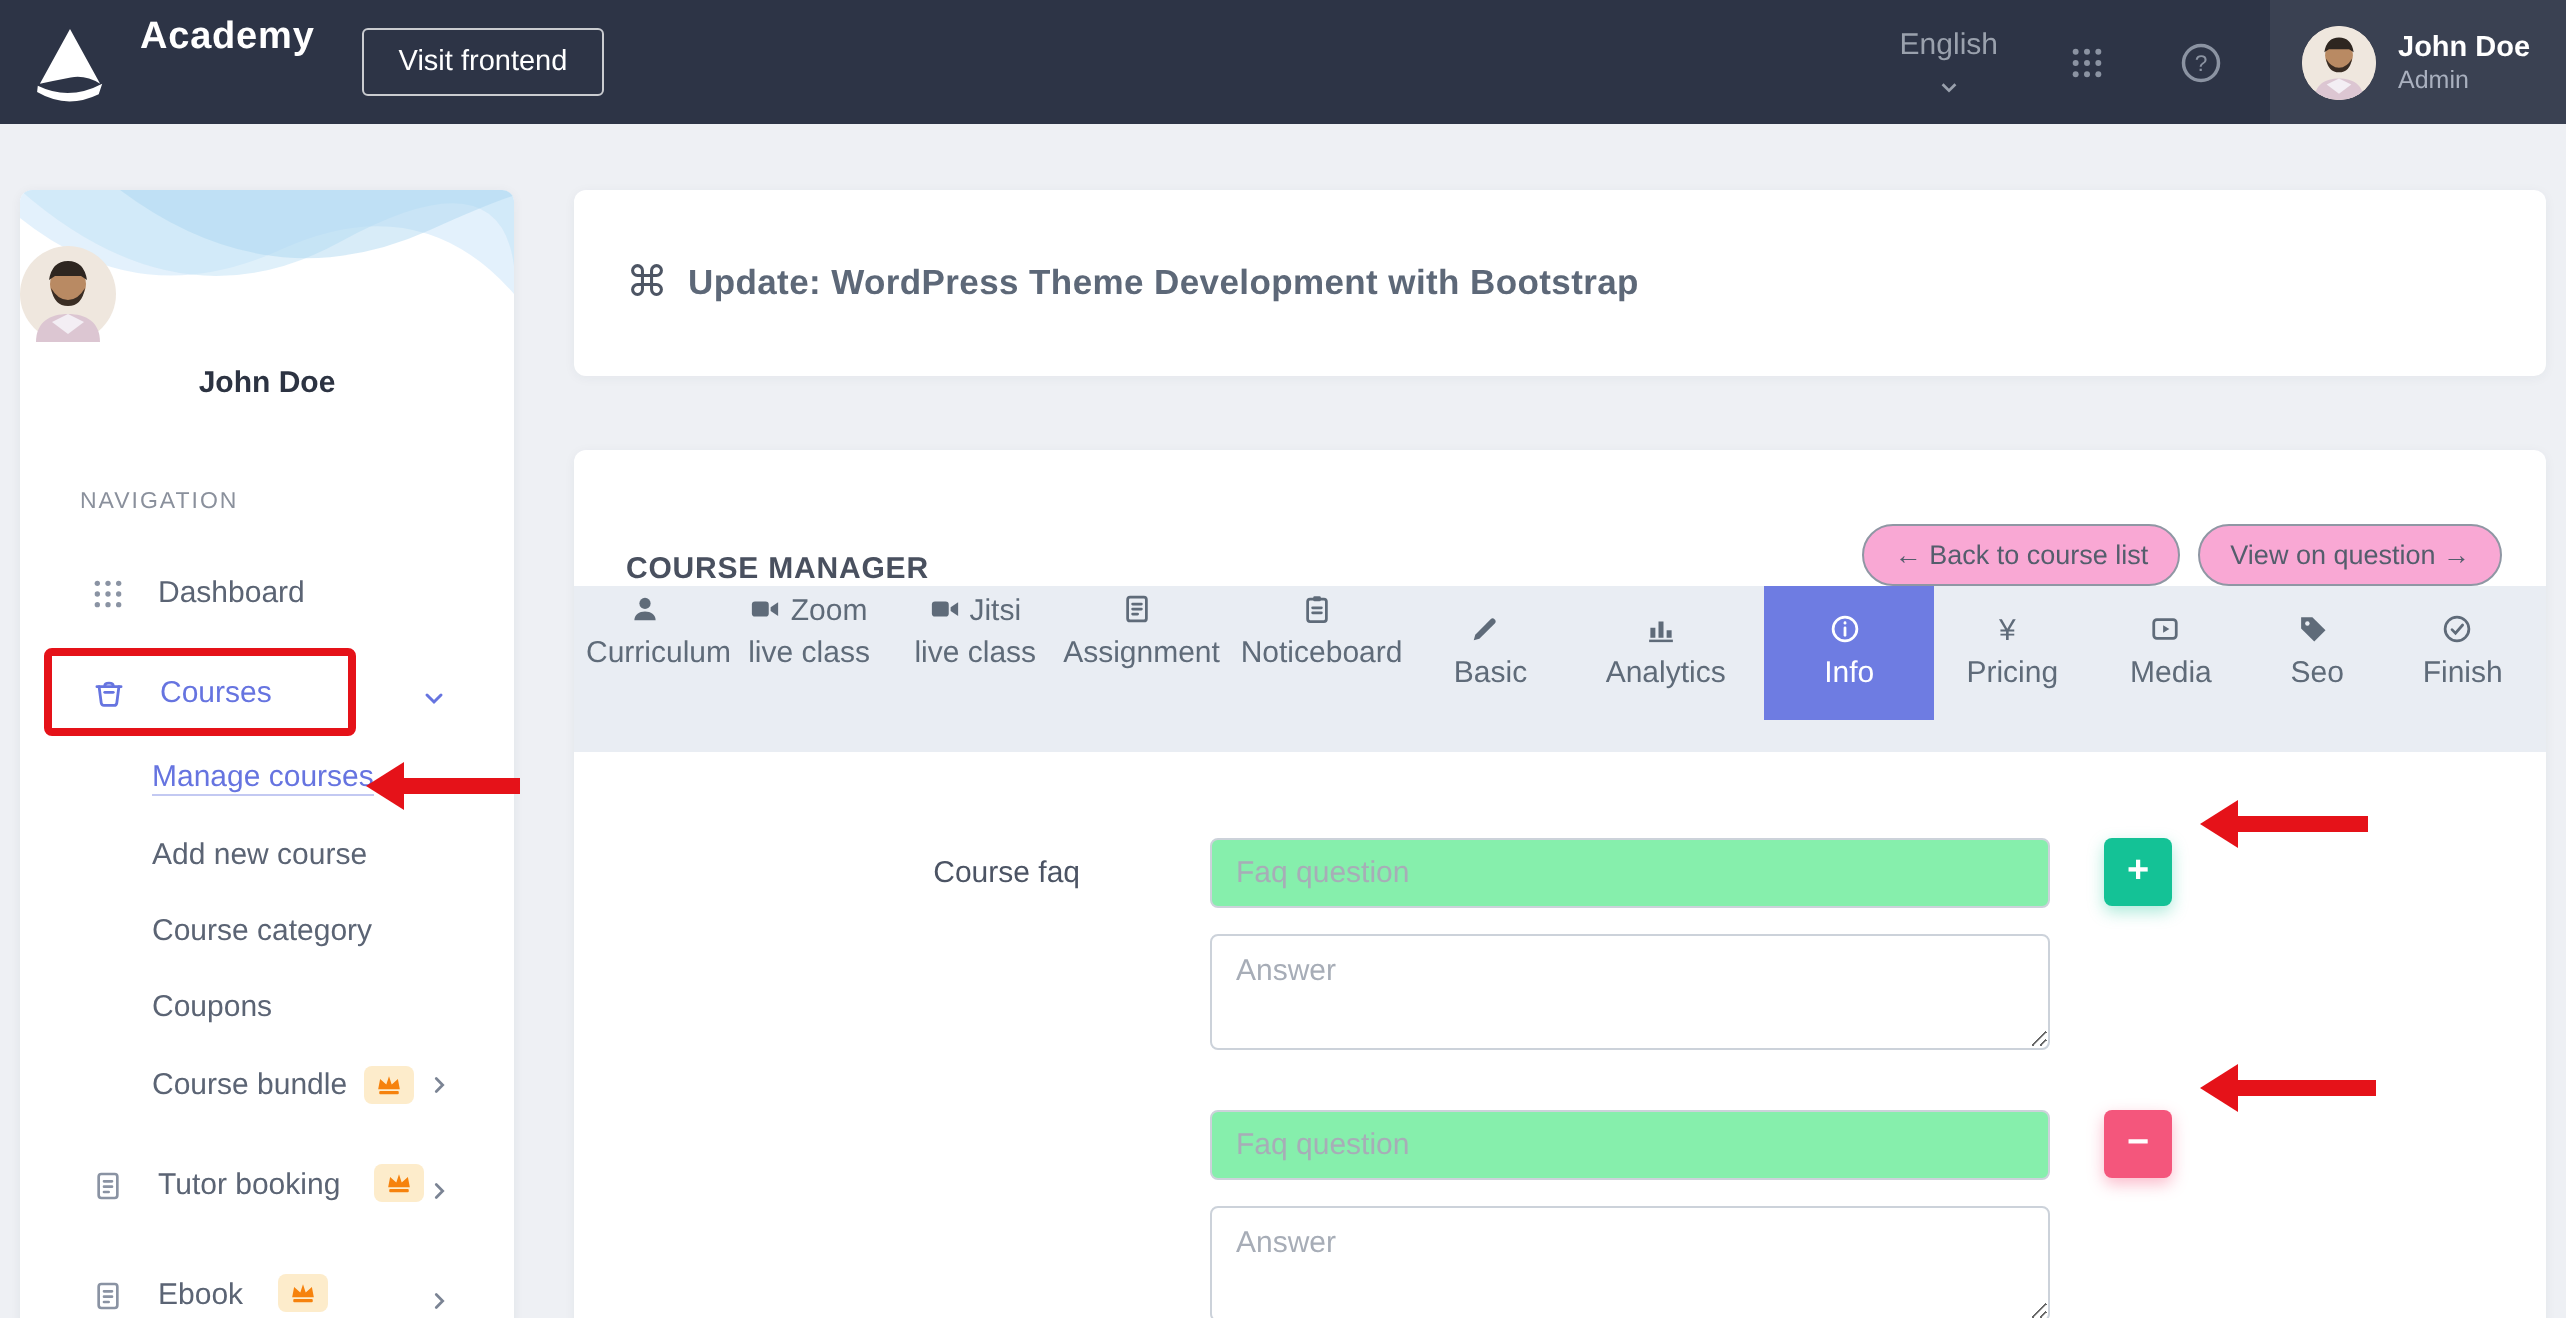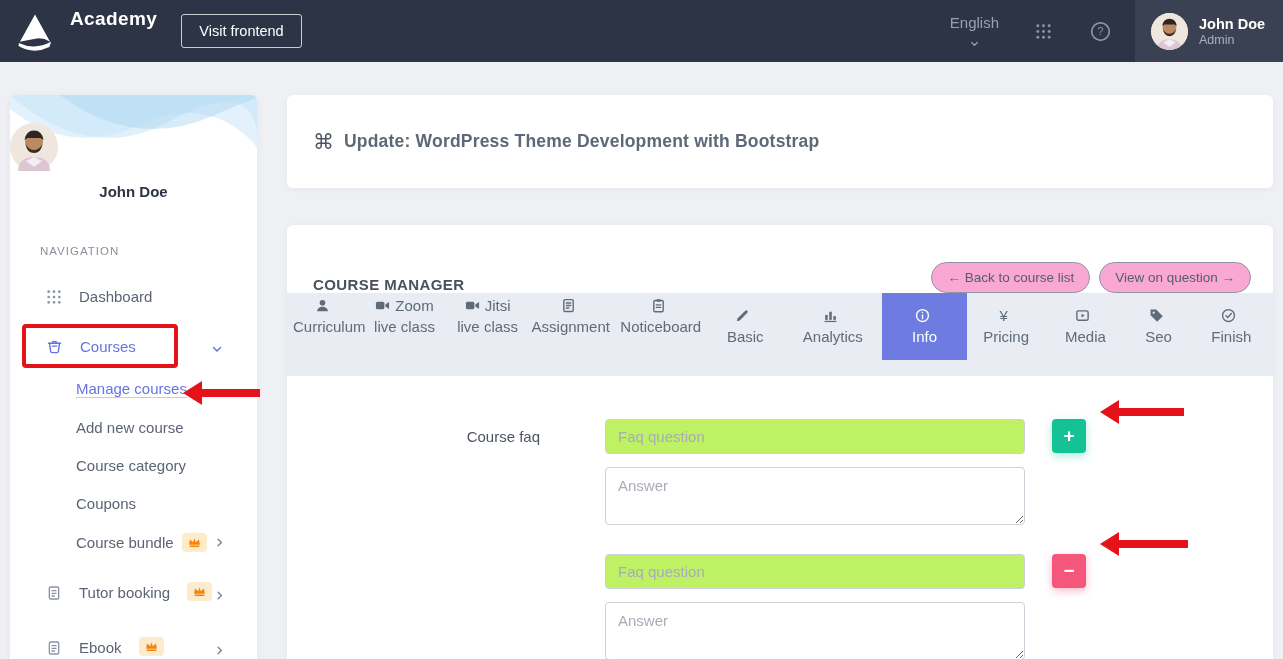--- a/index.html
+++ b/index.html
@@ -82,21 +82,21 @@
   .tab.active { background:#6e7ce2; color:#fff; padding:12px 20px 13px; }
   .yen { font-size:15px; display:inline-block; margin-right:5px; vertical-align:0; }
 
   
   .cm-form { padding-top:43px; }
   .faq-row { display:flex; align-items:flex-start; }
   .faq-row + .faq-row { margin-top:26px; }
   .lab-col { width:253px; text-align:right; padding-top:9px; color:#4c5464; font-size:15px; flex:none; }
   .field-col { width:420px; margin-left:65px; flex:none; }
   .q-input { width:100%; height:35px; border:1px solid #ccd2da; border-radius:4px;
-    padding:0 12px; font-size:15px; color:#495057; background:#bef264; outline:none;
+    padding:0 12px; font-size:15px; color:#495057; background:#86efac; outline:none;
     font-family:"Liberation Sans", sans-serif; }
   .a-textarea { width:100%; height:58px; margin-top:13px; border:1px solid #ccd2da; border-radius:4px;
     padding:9px 12px; font-size:15px; color:#495057; background:#fff; outline:none; resize:both;
     font-family:"Liberation Sans", sans-serif; }
   .q-input::placeholder, .a-textarea::placeholder { color:#a7adb7; }
   .act-col { margin-left:27px; flex:none; }
   .sq-btn { width:34px; height:34px; border:none; border-radius:4px; color:#fff;
     font-size:19px; font-weight:bold; line-height:32px; cursor:pointer;
     font-family:"Liberation Sans", sans-serif; }
   .add { background:#14c296; box-shadow:0 3px 8px rgba(20,194,150,.35); }

